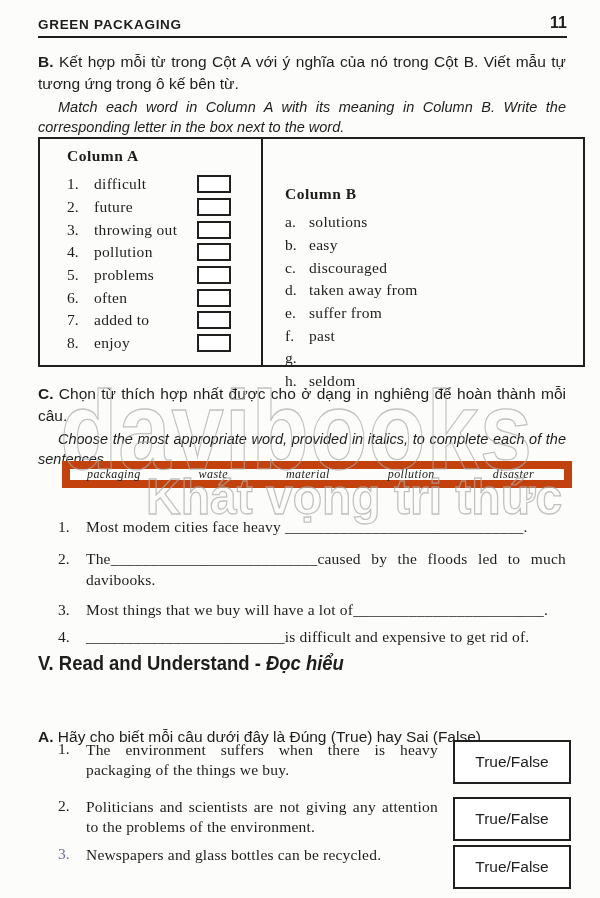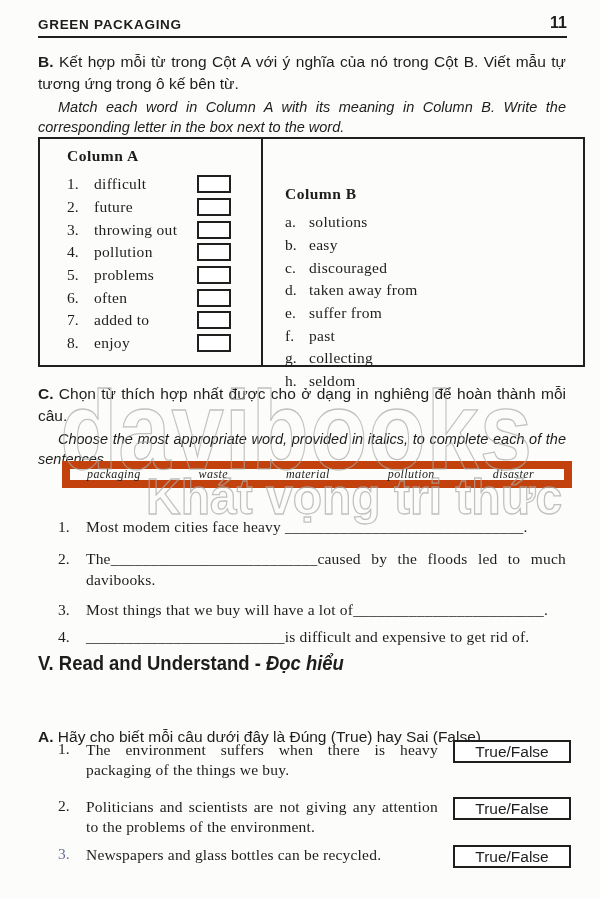--- a/index.html
+++ b/index.html
@@ -53,21 +53,21 @@
   
   .vhead{position:absolute;top:651px;left:38px;font-size:20.5px;font-weight:bold;
          transform:scaleX(.9);transform-origin:left top;white-space:nowrap;}
   .vhead .vi-part{font-style:italic;}
 
   
   .tfitem{position:absolute;left:58px;width:513px;display:flex;}
   .tfnum{width:28px;flex:none;font-family:"Liberation Serif",serif;font-size:15.5px;}
   .tftext{width:352px;font-family:"Liberation Serif",serif;font-size:15.5px;
           line-height:19.5px;text-align:justify;letter-spacing:.2px;}
-  .tfbox{margin-left:auto;width:118px;height:23px;border:2px solid #1f1f1f;
+  .tfbox{margin-left:auto;width:118px;height:44px;border:2px solid #1f1f1f;
          box-sizing:border-box;background:#fff;flex:none;align-self:flex-start;
          display:flex;align-items:center;justify-content:center;font-size:15.5px;}
   .num3{color:#66719b;}
 
   
   .wm{position:absolute;pointer-events:none;color:transparent;font-weight:bold;
       -webkit-text-stroke:1.3px #ababab;opacity:.72;white-space:nowrap;z-index:5;}
   .wm1{top:366px;left:60px;font-size:112px;letter-spacing:1px;
        transform:scaleX(.84);transform-origin:left top;}
   .wm2{top:468px;left:146px;font-size:50px;transform:scaleX(.96);
@@ -155,21 +155,20 @@
       <div class="trow">
         <span class="bletter">e.</span>
         <span class="tword">suffer from</span>
       </div>
       <div class="trow">
         <span class="bletter">f.</span>
         <span class="tword">past</span>
       </div>
       <div class="trow">
         <span class="bletter">g.</span>
-        <span class="tword">collecting</span>
       </div>
       <div class="trow">
         <span class="bletter">h.</span>
         <span class="tword">seldom</span>
       </div>
     </div>
   </div>
 
   <div class="instr" style="top:383px;">
     <div class="vi"><span class="slabel">C.</span>

